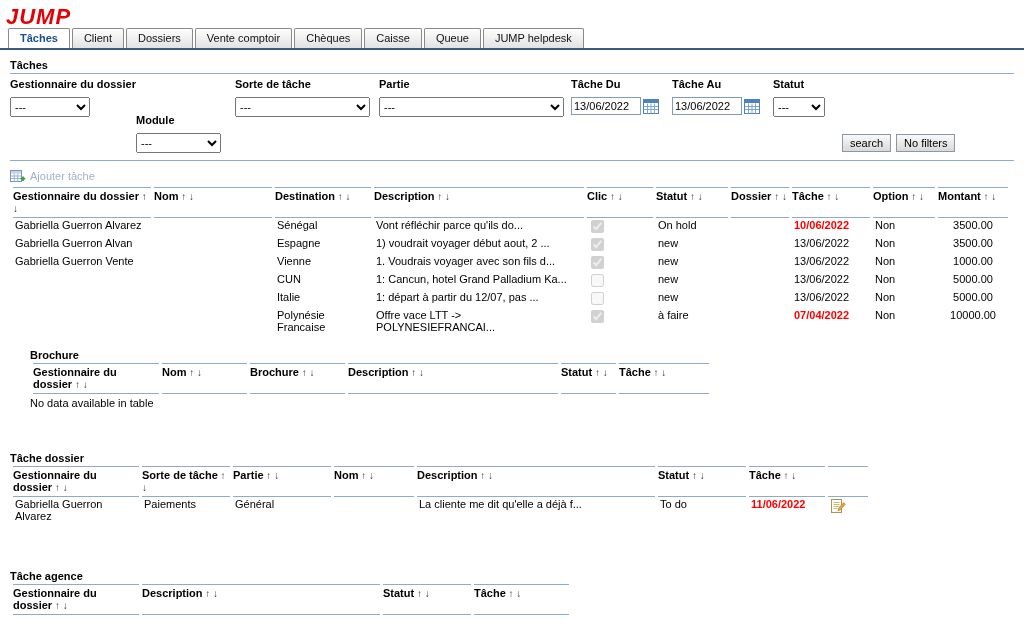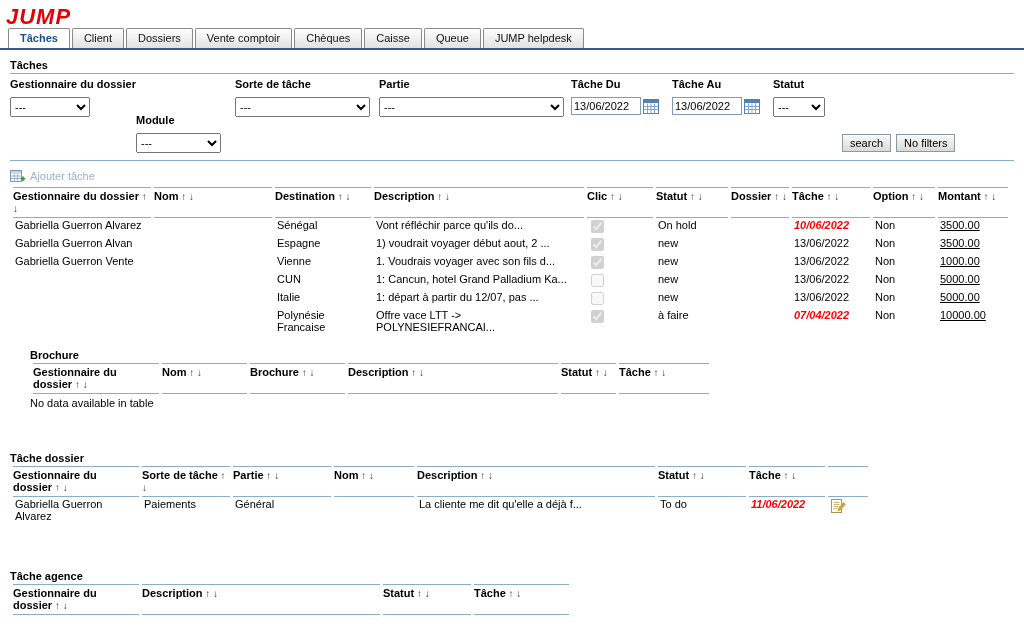--- a/index.html
+++ b/index.html
@@ -33,22 +33,22 @@
   .filter-buttons { align-self: flex-end; margin-left: 0; white-space: nowrap; padding-bottom: 1px; }
   .add-task { color: #9db4cb; margin: 8px 0 2px; display: flex; align-items: center; gap: 4px; cursor: pointer; width: fit-content; }
   .add-task .icon-slot { display: inline-flex; line-height: 0; }
   table { border-collapse: separate; border-spacing: 3px 0; table-layout: fixed; }
   th {
     text-align: left; vertical-align: top; font-weight: bold;
     border-top: 1px solid #8cacc8; border-bottom: 1px solid #8cacc8;
     padding: 2px 2px 3px 0; cursor: pointer;
   }
   td { padding: 1px 2px; vertical-align: top; overflow: hidden; }
-  td.num { text-align: left; text-decoration: underline; }
-  .overdue { color: #fe0000; font-weight: bold; font-style: italic; }
+  td.num { text-align: center; }
+  .overdue { color: #fe0000; font-weight: bold; }
   .sort-arrows { font-weight: normal; font-size: 10px; color: #333; }
   .empty-text { padding: 3px 0 2px; }
   .table-section { margin-top: 4px; }
   .section-brochure { margin-top: 15px; margin-left: 20px; }
   .section-tache-dossier { margin-top: 41px; }
   .section-tache-agence { margin-top: 47px; }
   input[type=checkbox] { margin: 1px 0 0 2px; }
   .icon-slot svg, .cal-btn svg { display: block; }
 </style>
 </head>

